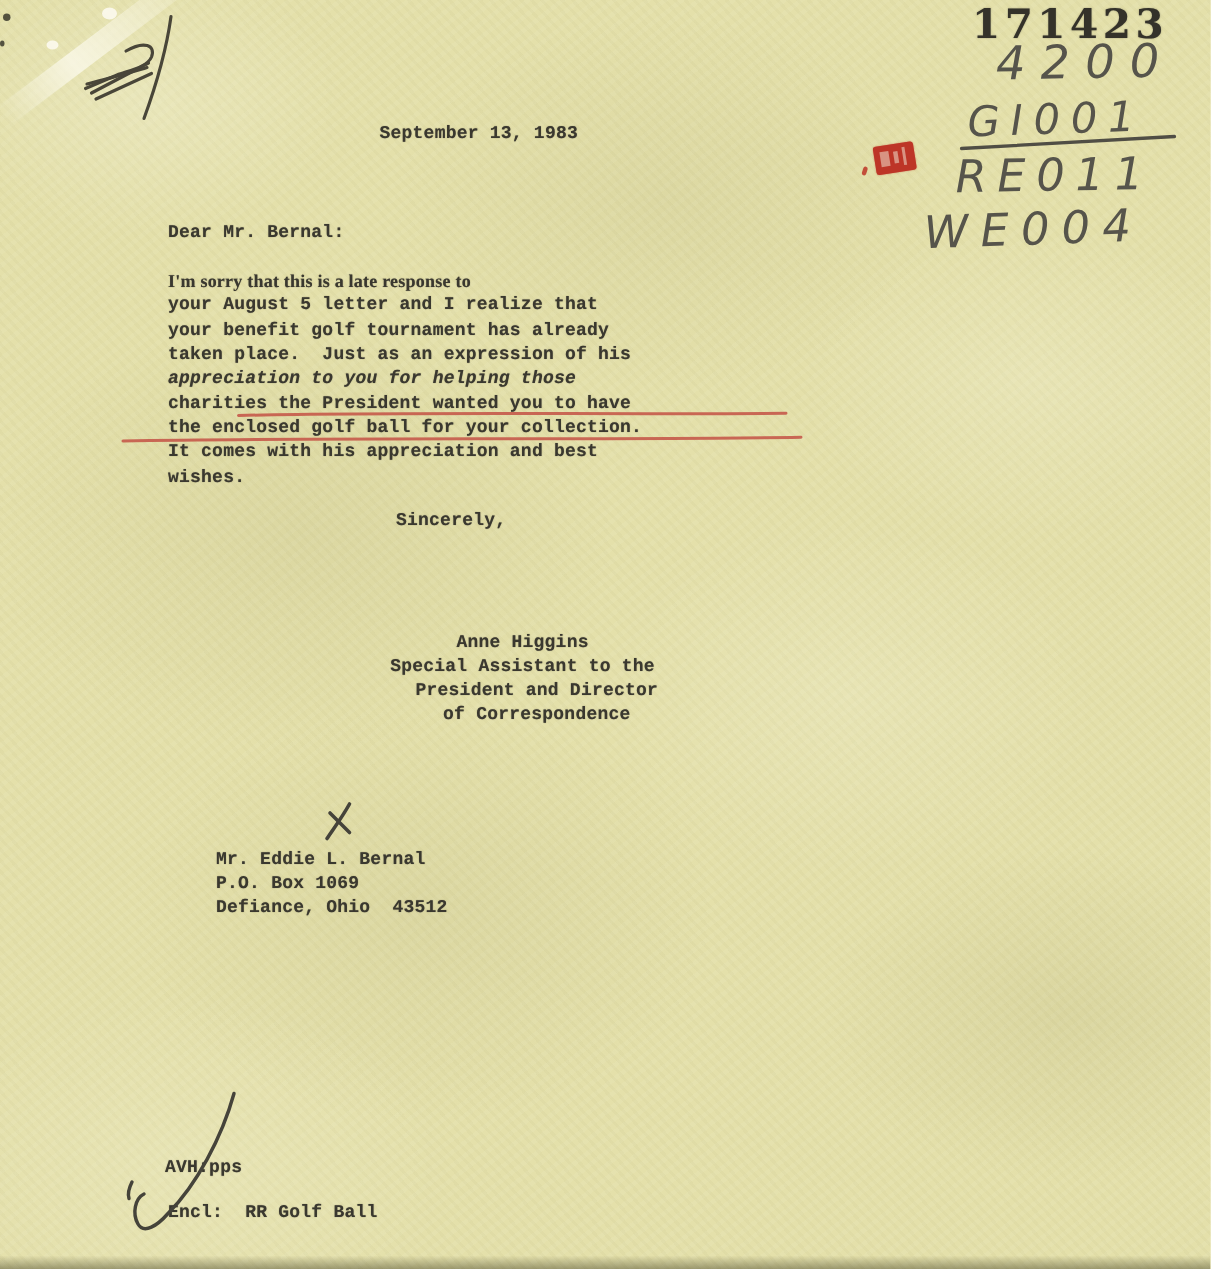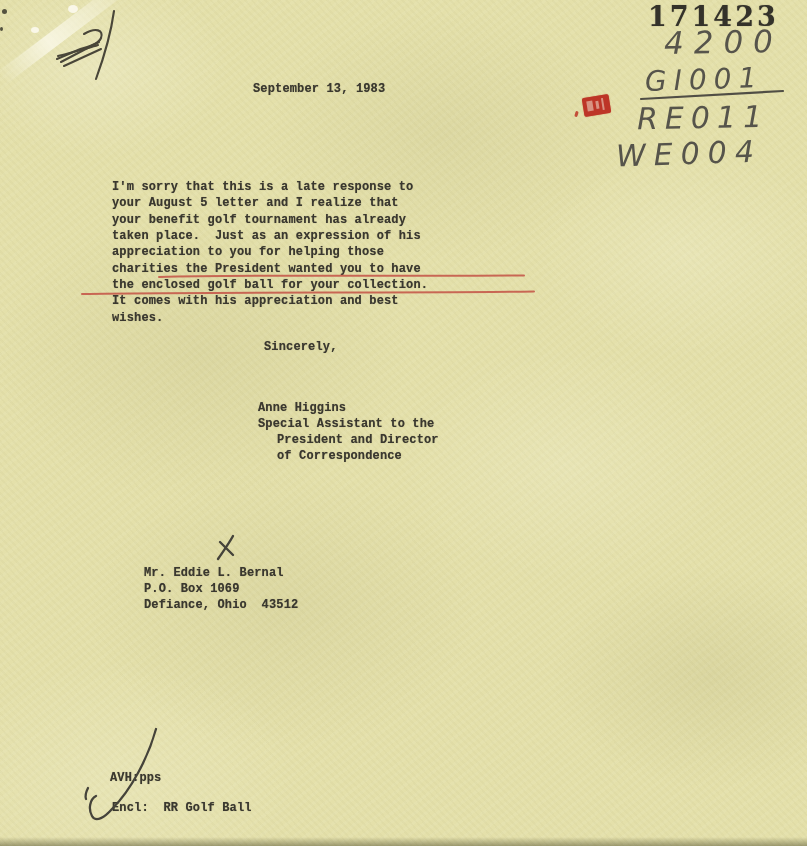--- a/index.html
+++ b/index.html
@@ -31,21 +31,21 @@
     font-family:"Liberation Mono", monospace;
     font-weight:700;
     font-size:12px;
     color:#3a382f;
     white-space:pre;
     letter-spacing:.15px;
     text-shadow:0 0 .7px rgba(58,54,46,.6);
   }
   .body-block{position:absolute;left:112px;top:179px;}
   .body-block .ln{height:16.35px;line-height:16.35px;}
-  .sig-block{position:absolute;left:258px;top:400px;}
+  .sig-block{position:absolute;left:258px;top:420px;text-align:center;}
   .sig-block .ln{height:16.1px;line-height:16.1px;}
   .sig-block .indent{margin-left:19px;}
   .rec-block{position:absolute;left:112px;top:566px;margin-left:32px;}
   .rec-block .ln{height:15.8px;line-height:15.8px;}
   .hand{ 
     position:absolute;
     font-family:"DejaVu Sans", sans-serif;
     font-style:italic;
     font-weight:400;
     color:#56544b;
@@ -104,27 +104,28 @@
   <div class="hand code-we004">WE004</div>
 
   <div class="red-stamp">
     <span class="glyph g1"></span>
     <span class="glyph g2"></span>
     <span class="glyph g3"></span>
   </div>
   <div class="red-tick"></div>
 
   <div class="tw" style="left:253px;top:82px;">September 13, 1983</div>
+  <div class="tw" style="left:112px;top:148px;">Dear Mr. Bernal:</div>
 
   <div class="body-block">
-    <div class="tw ln" style="position:static;">I'm sorry that this is a late response to</div>
+    <div class="tw ln" style="position:static;font-family:Liberation Serif, serif;">I'm sorry that this is a late response to</div>
     <div class="tw ln" style="position:static;">your August 5 letter and I realize that</div>
     <div class="tw ln" style="position:static;">your benefit golf tournament has already</div>
     <div class="tw ln" style="position:static;">taken place.  Just as an expression of his</div>
-    <div class="tw ln" style="position:static;">appreciation to you for helping those</div>
+    <div class="tw ln" style="position:static;font-style:italic;">appreciation to you for helping those</div>
     <div class="tw ln" style="position:static;">charities the President wanted you to have</div>
     <div class="tw ln" style="position:static;">the enclosed golf ball for your collection.</div>
     <div class="tw ln" style="position:static;">It comes with his appreciation and best</div>
     <div class="tw ln" style="position:static;">wishes.</div>
   </div>
 
   <div class="tw" style="left:264px;top:340px;">Sincerely,</div>
 
   <div class="sig-block">
     <div class="tw ln" style="position:static;">Anne Higgins</div>

